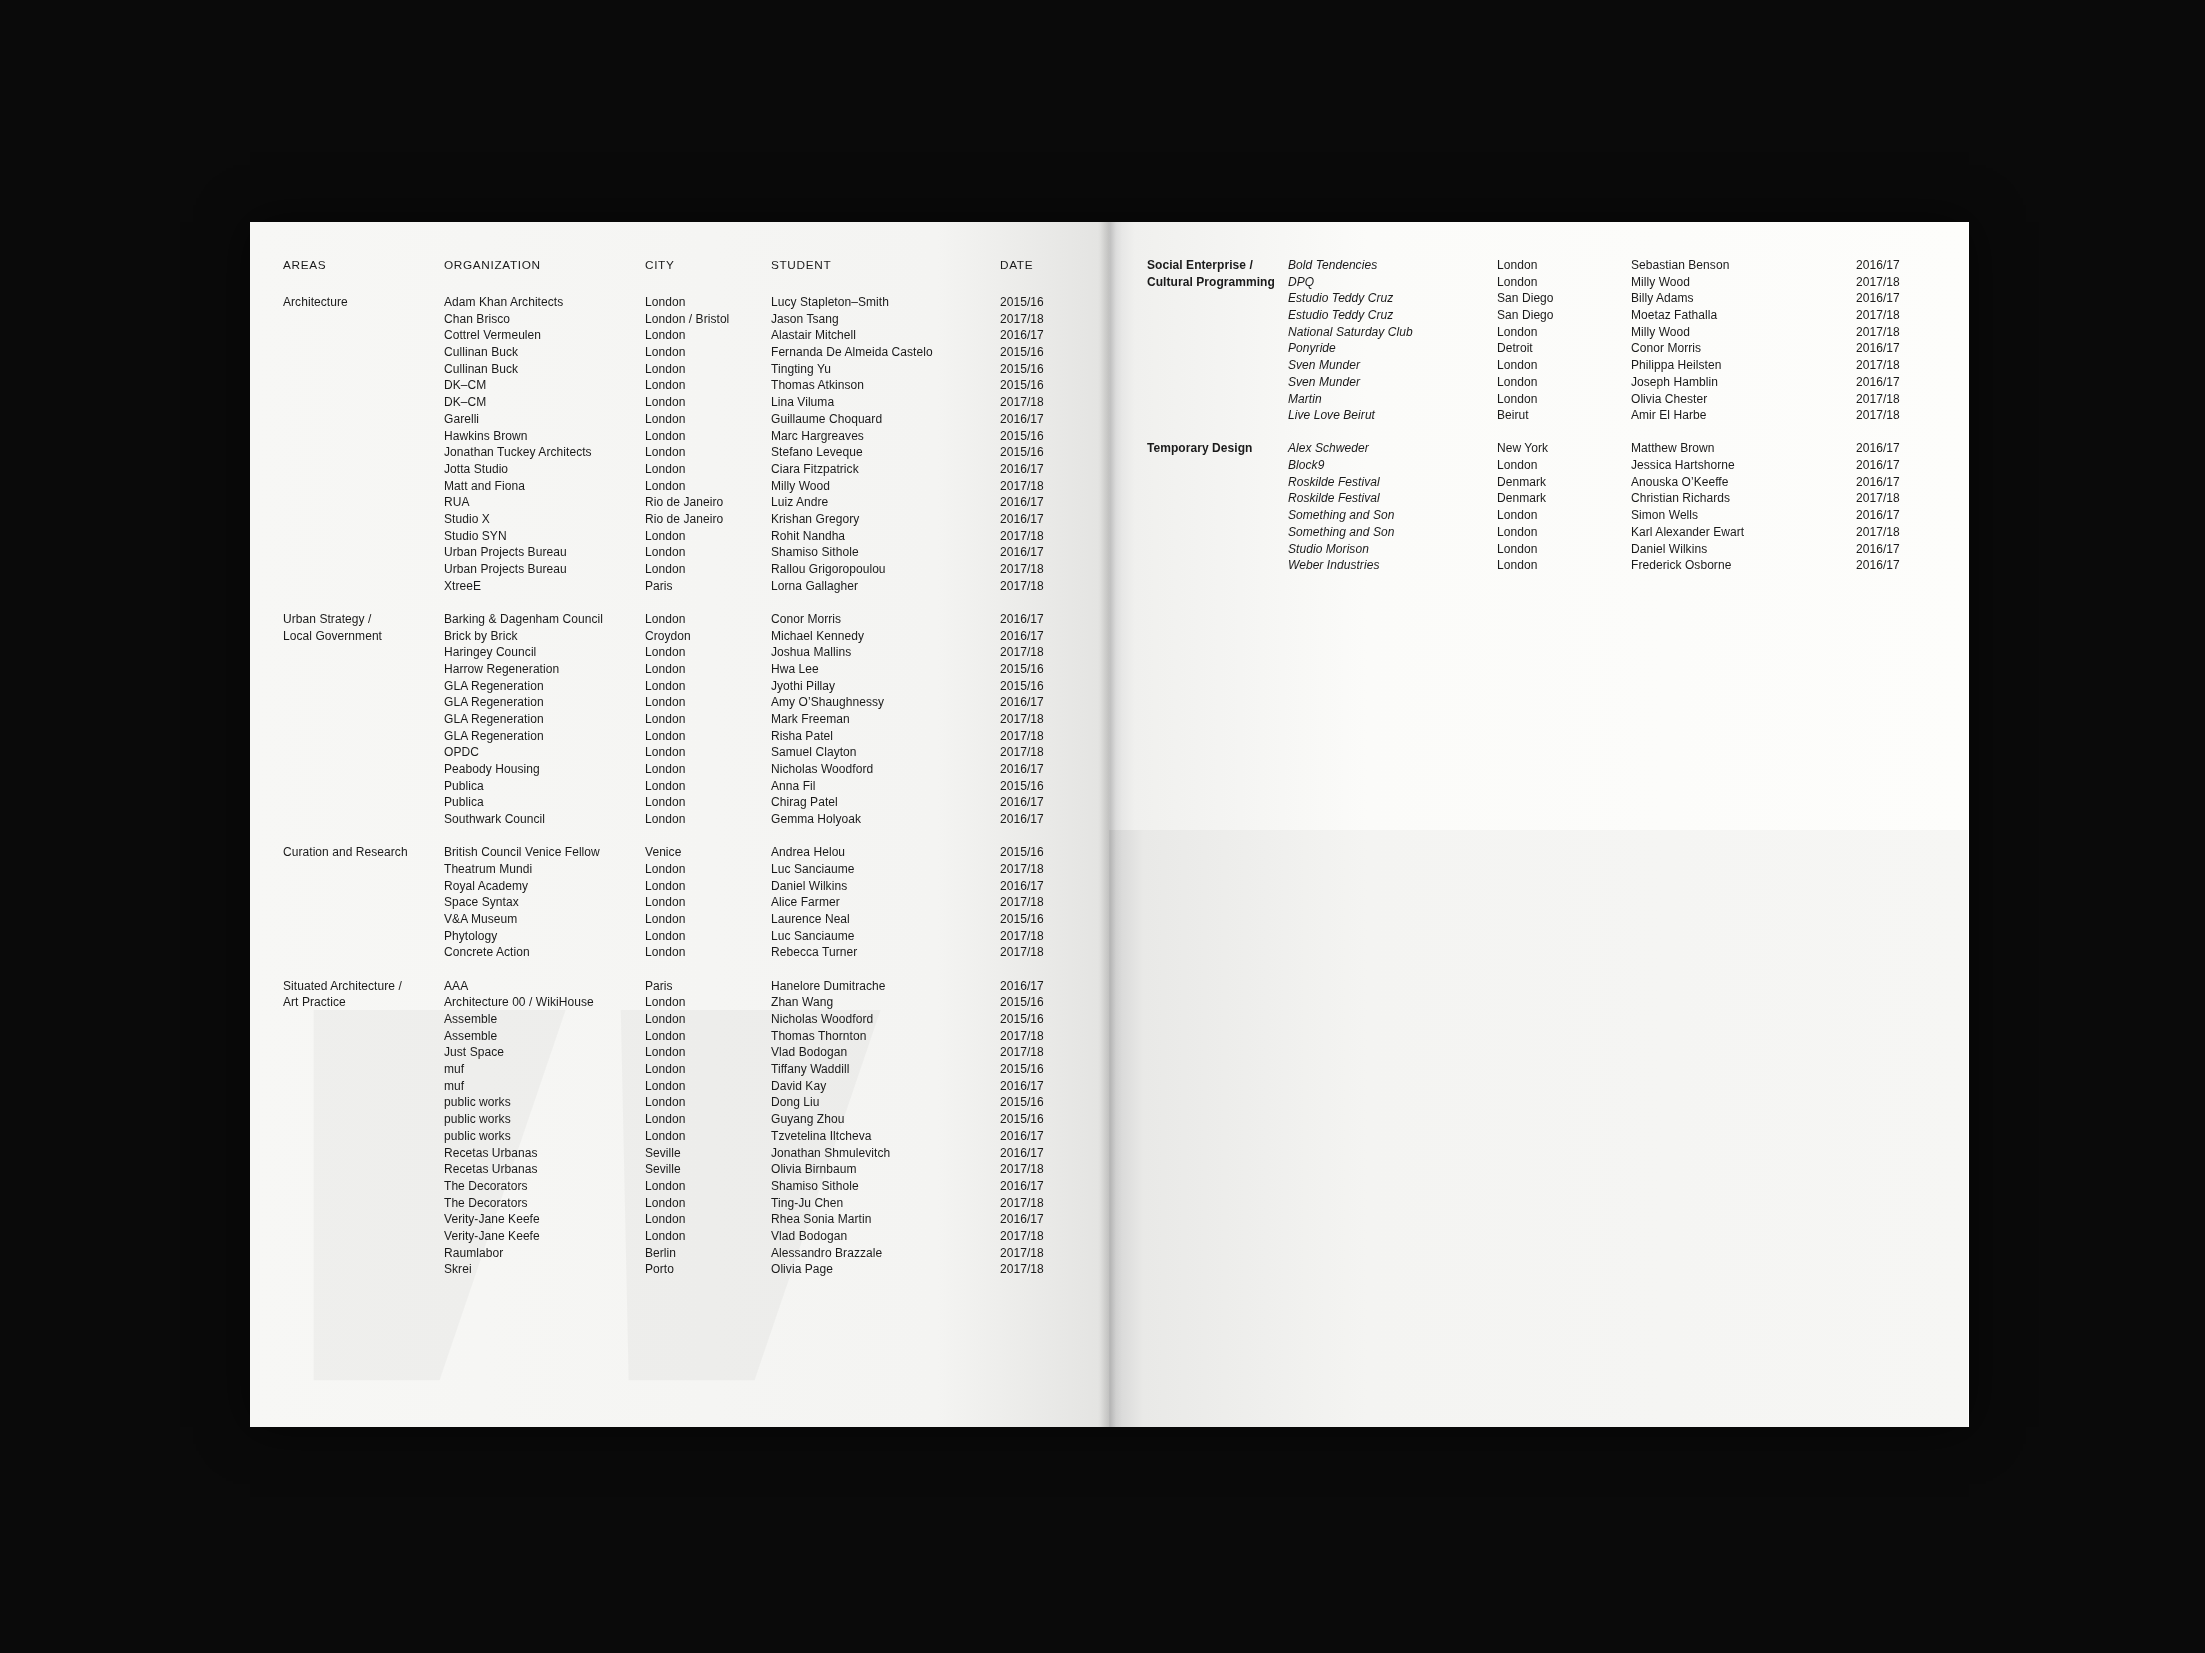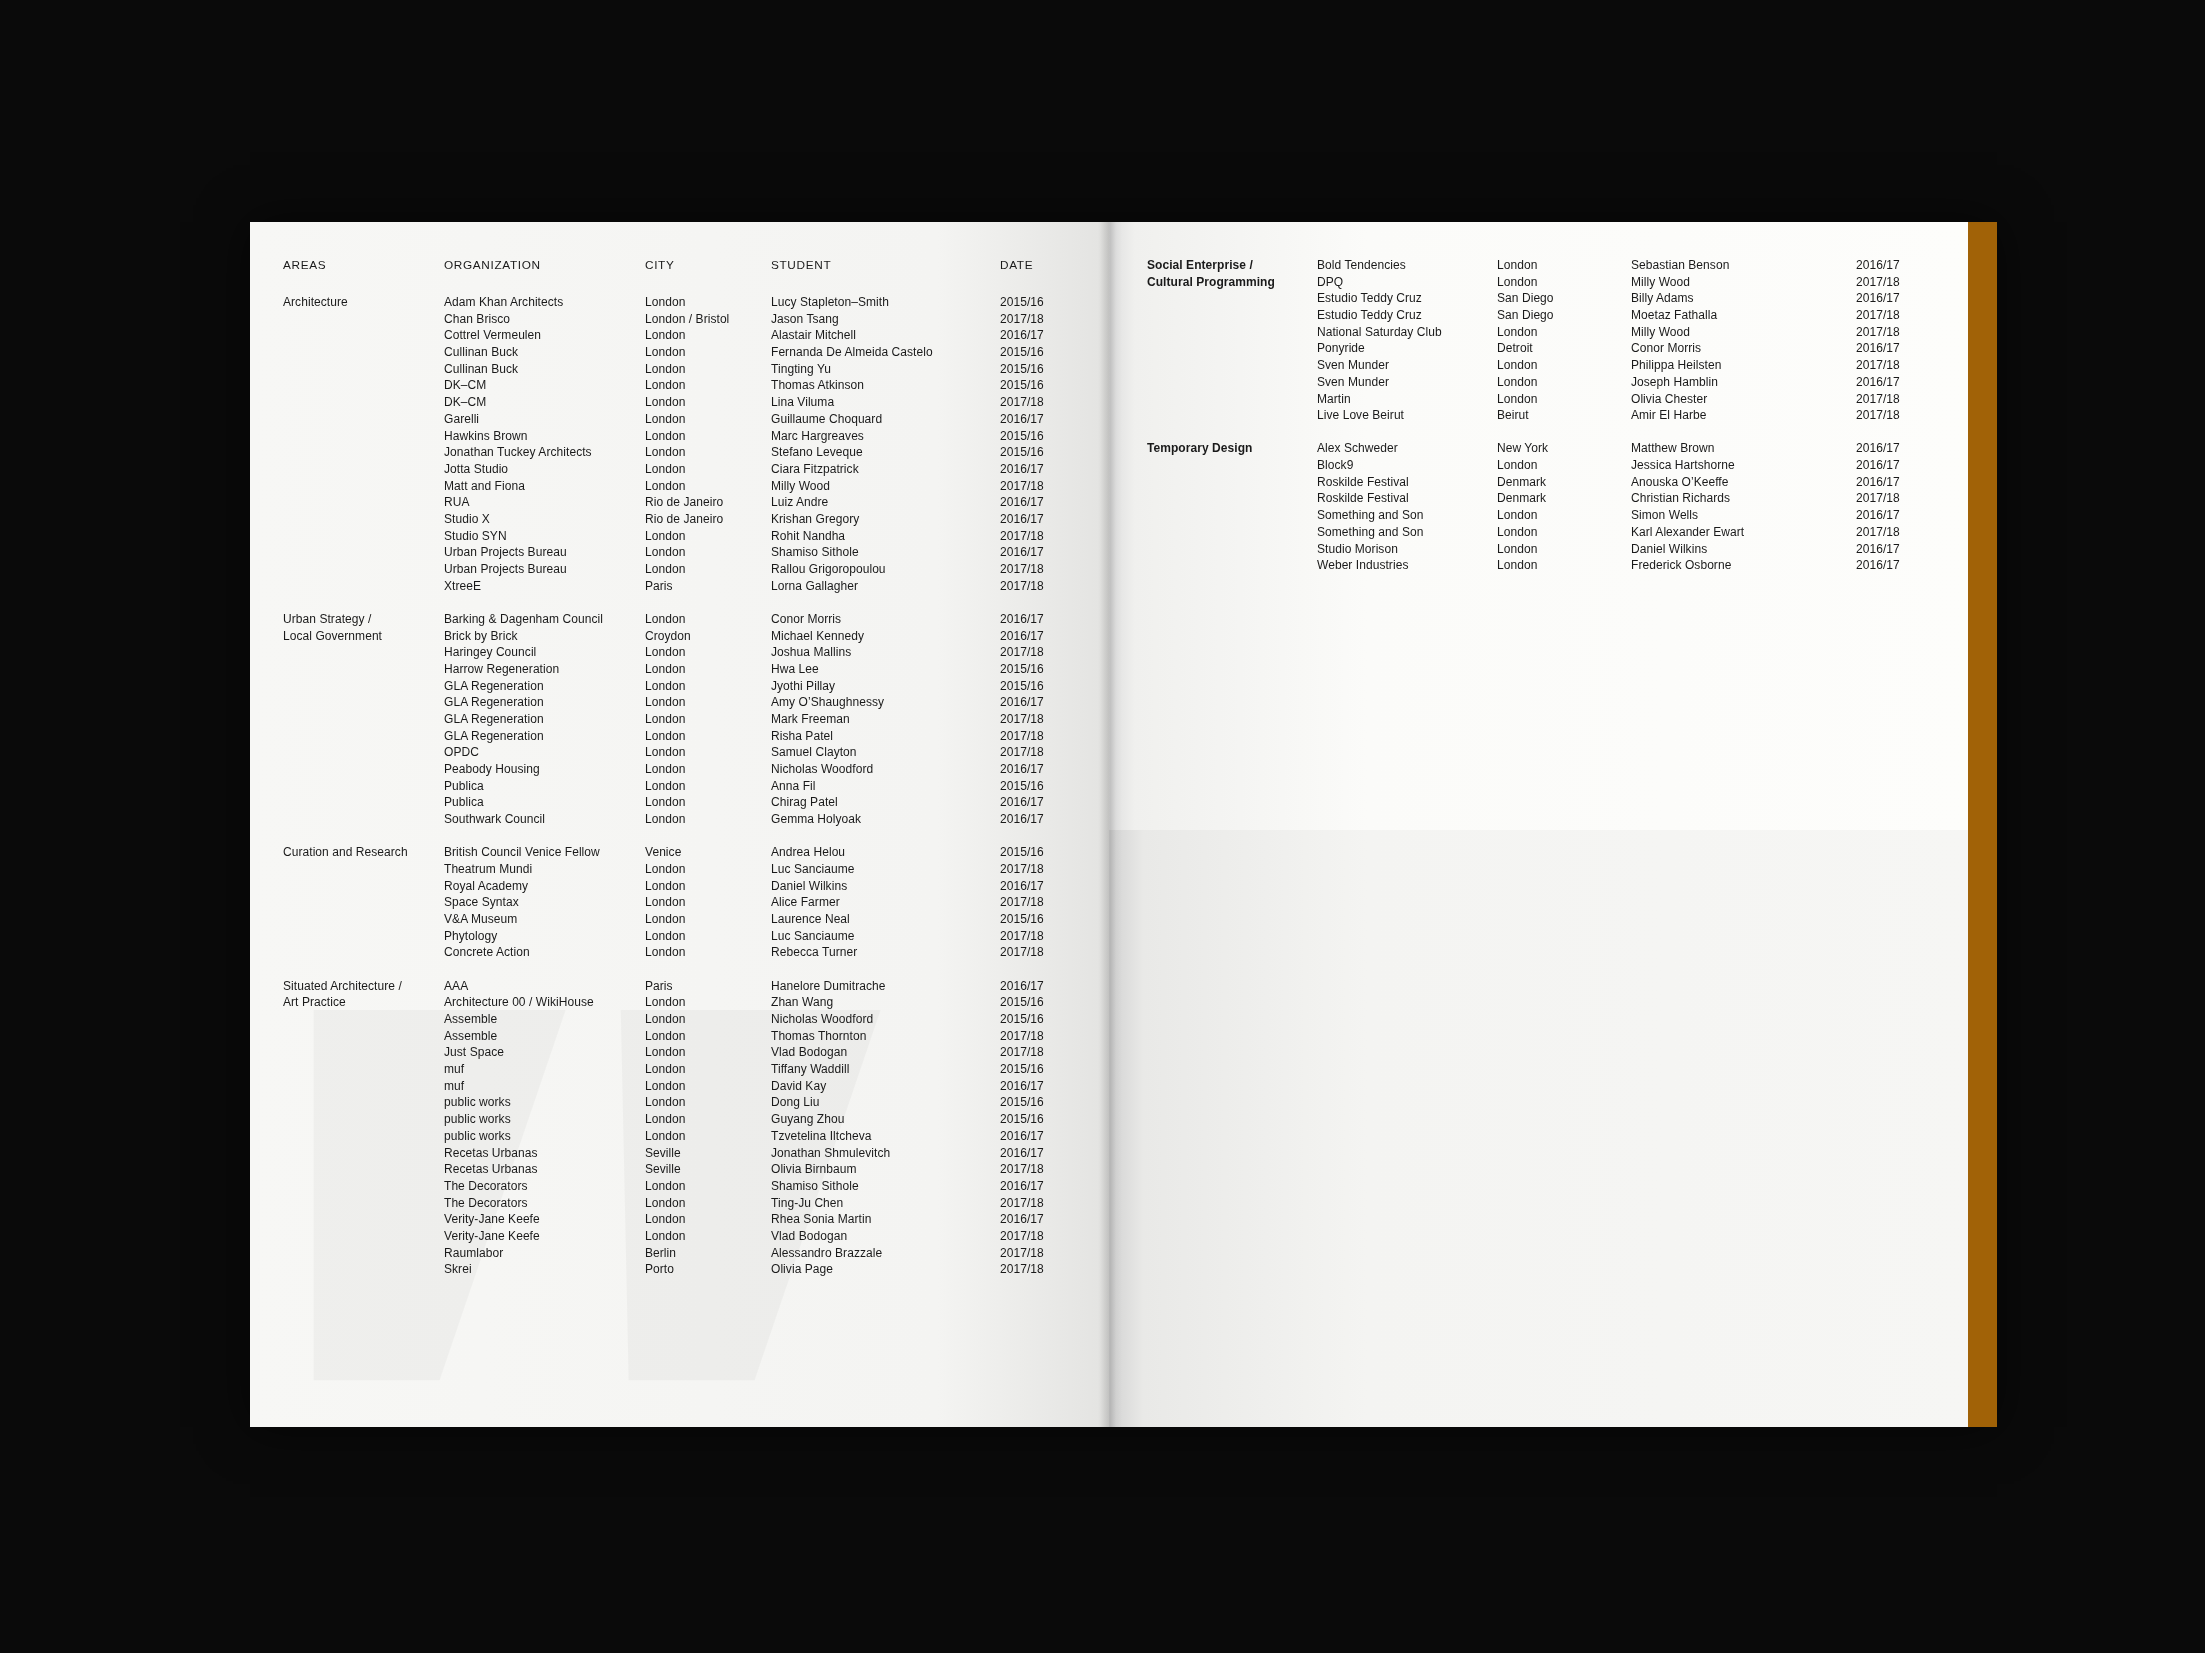--- a/index.html
+++ b/index.html
@@ -17,23 +17,22 @@
     height: 1654px;
     background: #0a0a0a;
   }
   
   #spread {
     position: absolute;
     left: 250px;
     top: 222px;
     width: 1719px;
     height: 1205px;
-    background: #a16207;
+    background: #ffffff;
     box-shadow: 0 0 47px rgba(0,0,0,0.6);
-    padding-left: 28px;
   }
   
   #page-left {
     position: absolute;
     left: 0;
     top: 0;
     width: 859px;
     height: 1205px;
     background: linear-gradient(to right, #f7f7f5 0%, #f4f4f2 80%, #e4e4e2 99%, #d8d8d6 100%);
   }
@@ -99,21 +98,21 @@
 
   
   .L .c-area { left: 0px;   width: 161px; white-space: normal; line-height: 16.7px;}
   .L .c-org  { left: 161px; width: 201px; }
   .L .c-city { left: 362px; width: 126px; }
   .L .c-stu  { left: 488px; width: 228px; }
   .L .c-date { left: 717px; width: 71px; text-align: left;}
 
   
   .R .c-area { left: 8px;   width: 161px; white-space: normal; font-weight: bold; }
-  .R .c-org  { left: 178px; width: 197px; }
+  .R .c-org  { left: 149px; width: 197px; font-style: italic; }
   .R .c-city { left: 358px; width: 134px; }
   .R .c-stu  { left: 492px; width: 224px; }
   .R .c-date { left: 717px; width: 71px; }
 
   .group { position: relative; }
 
   
   .footer-title {
     position: absolute;
     font-size: 39px;

